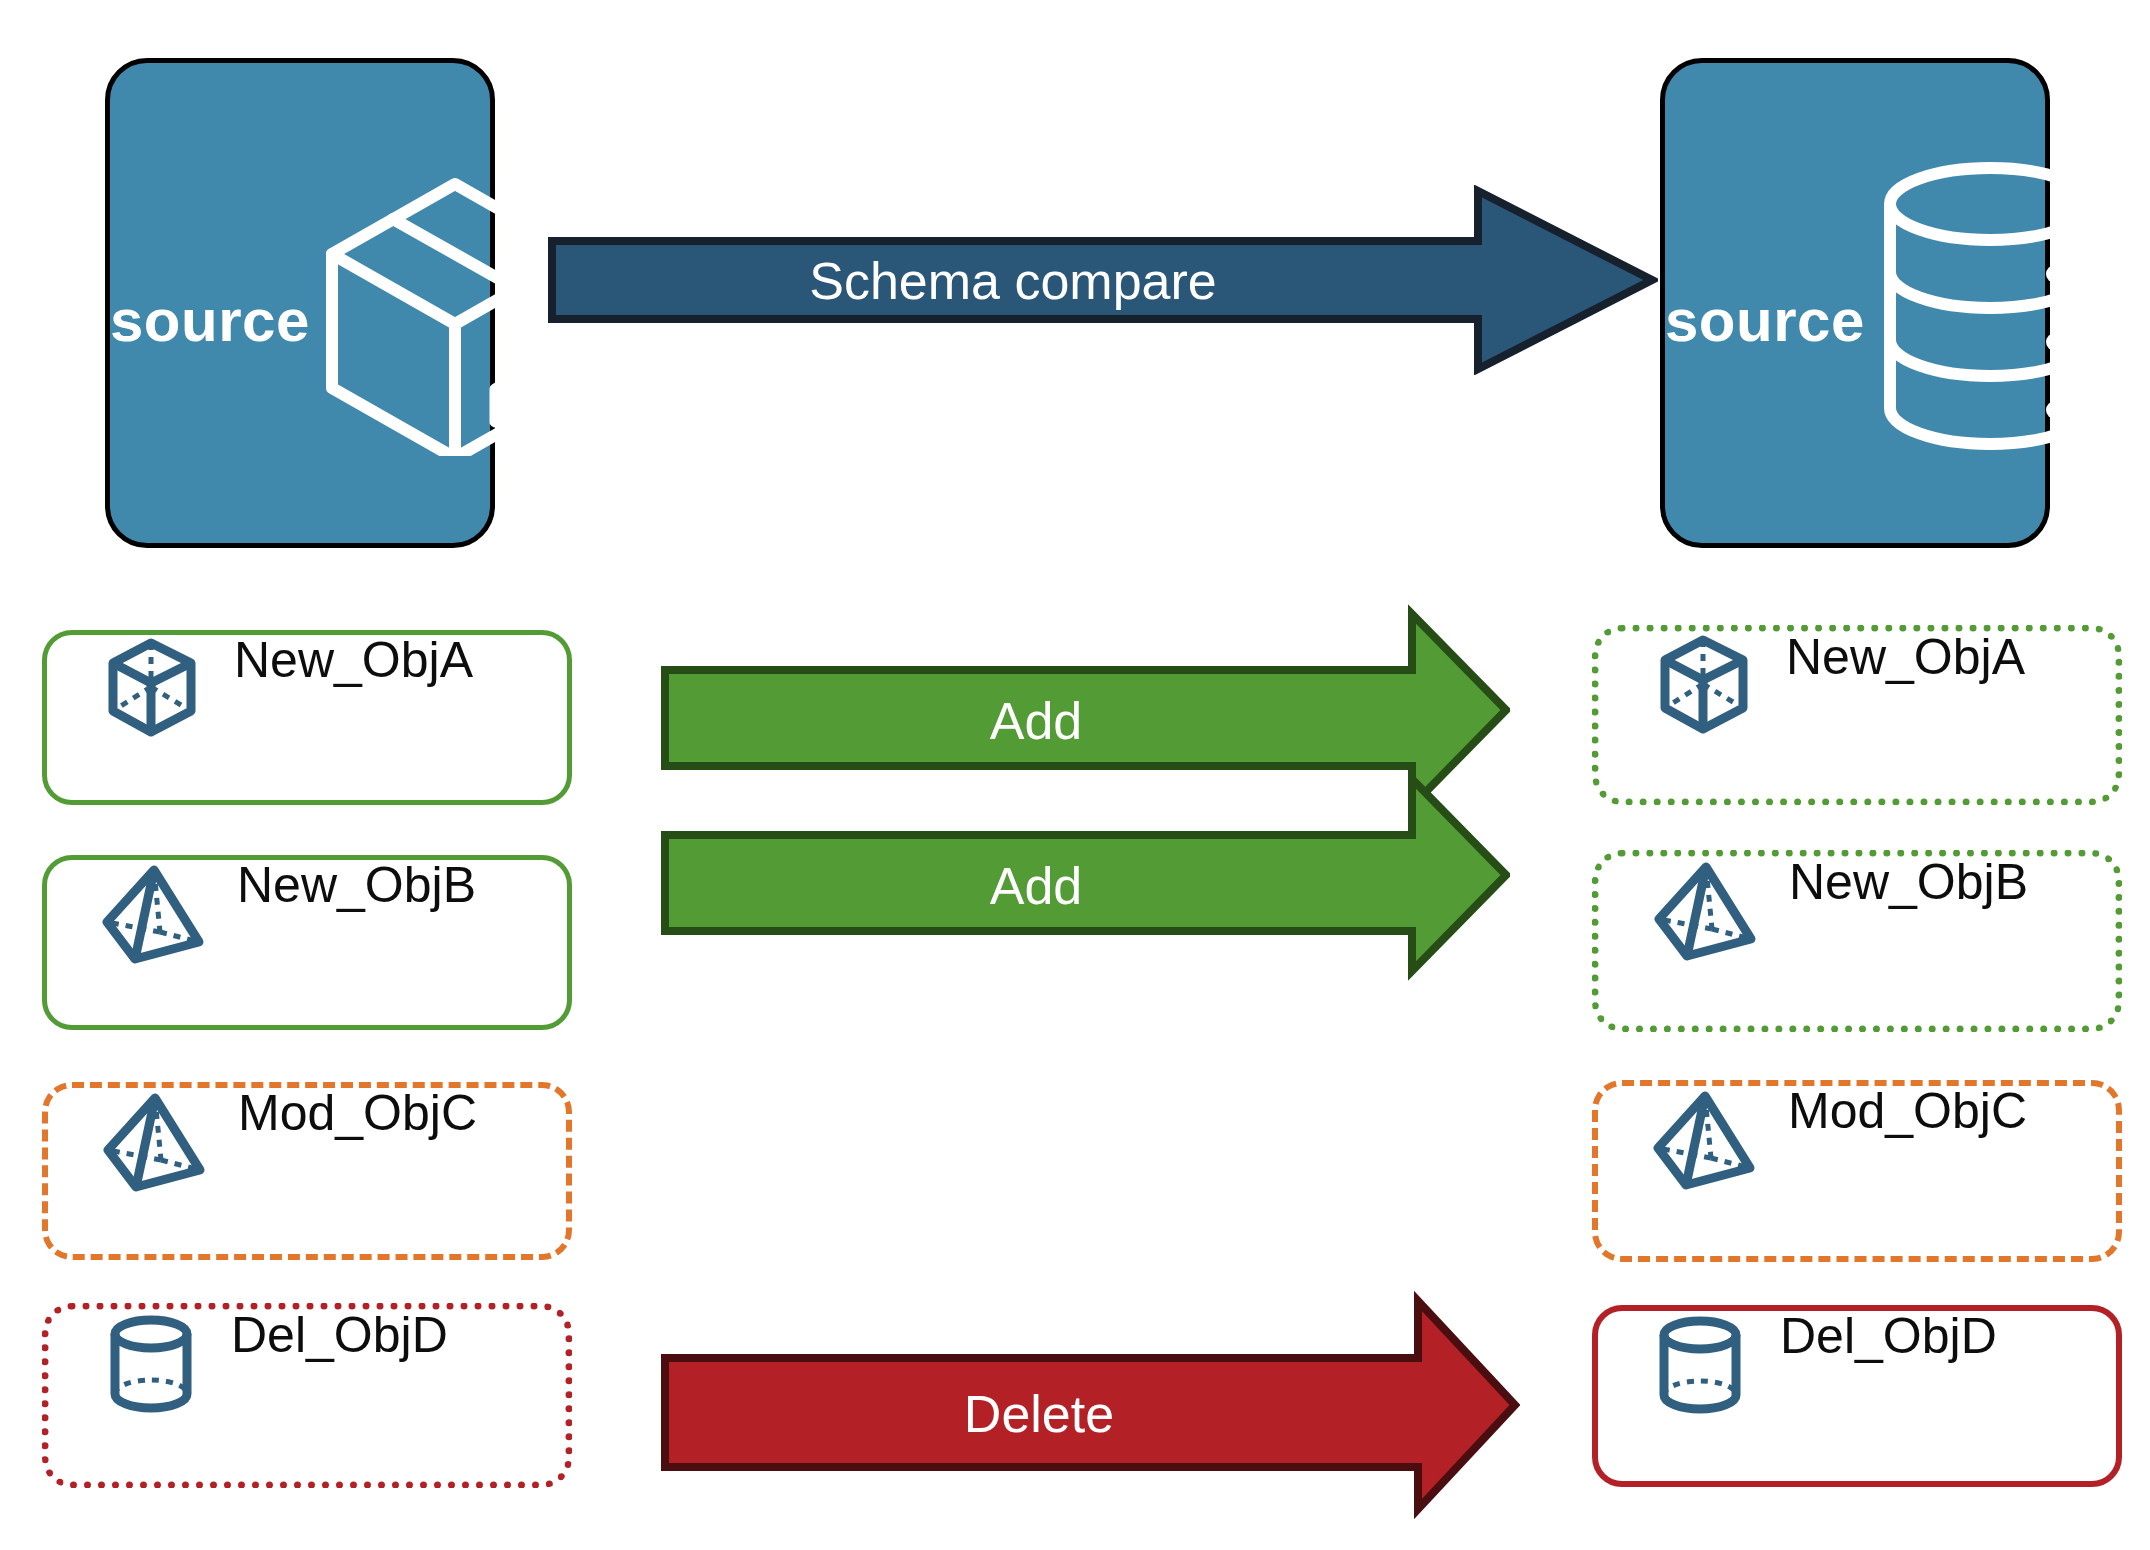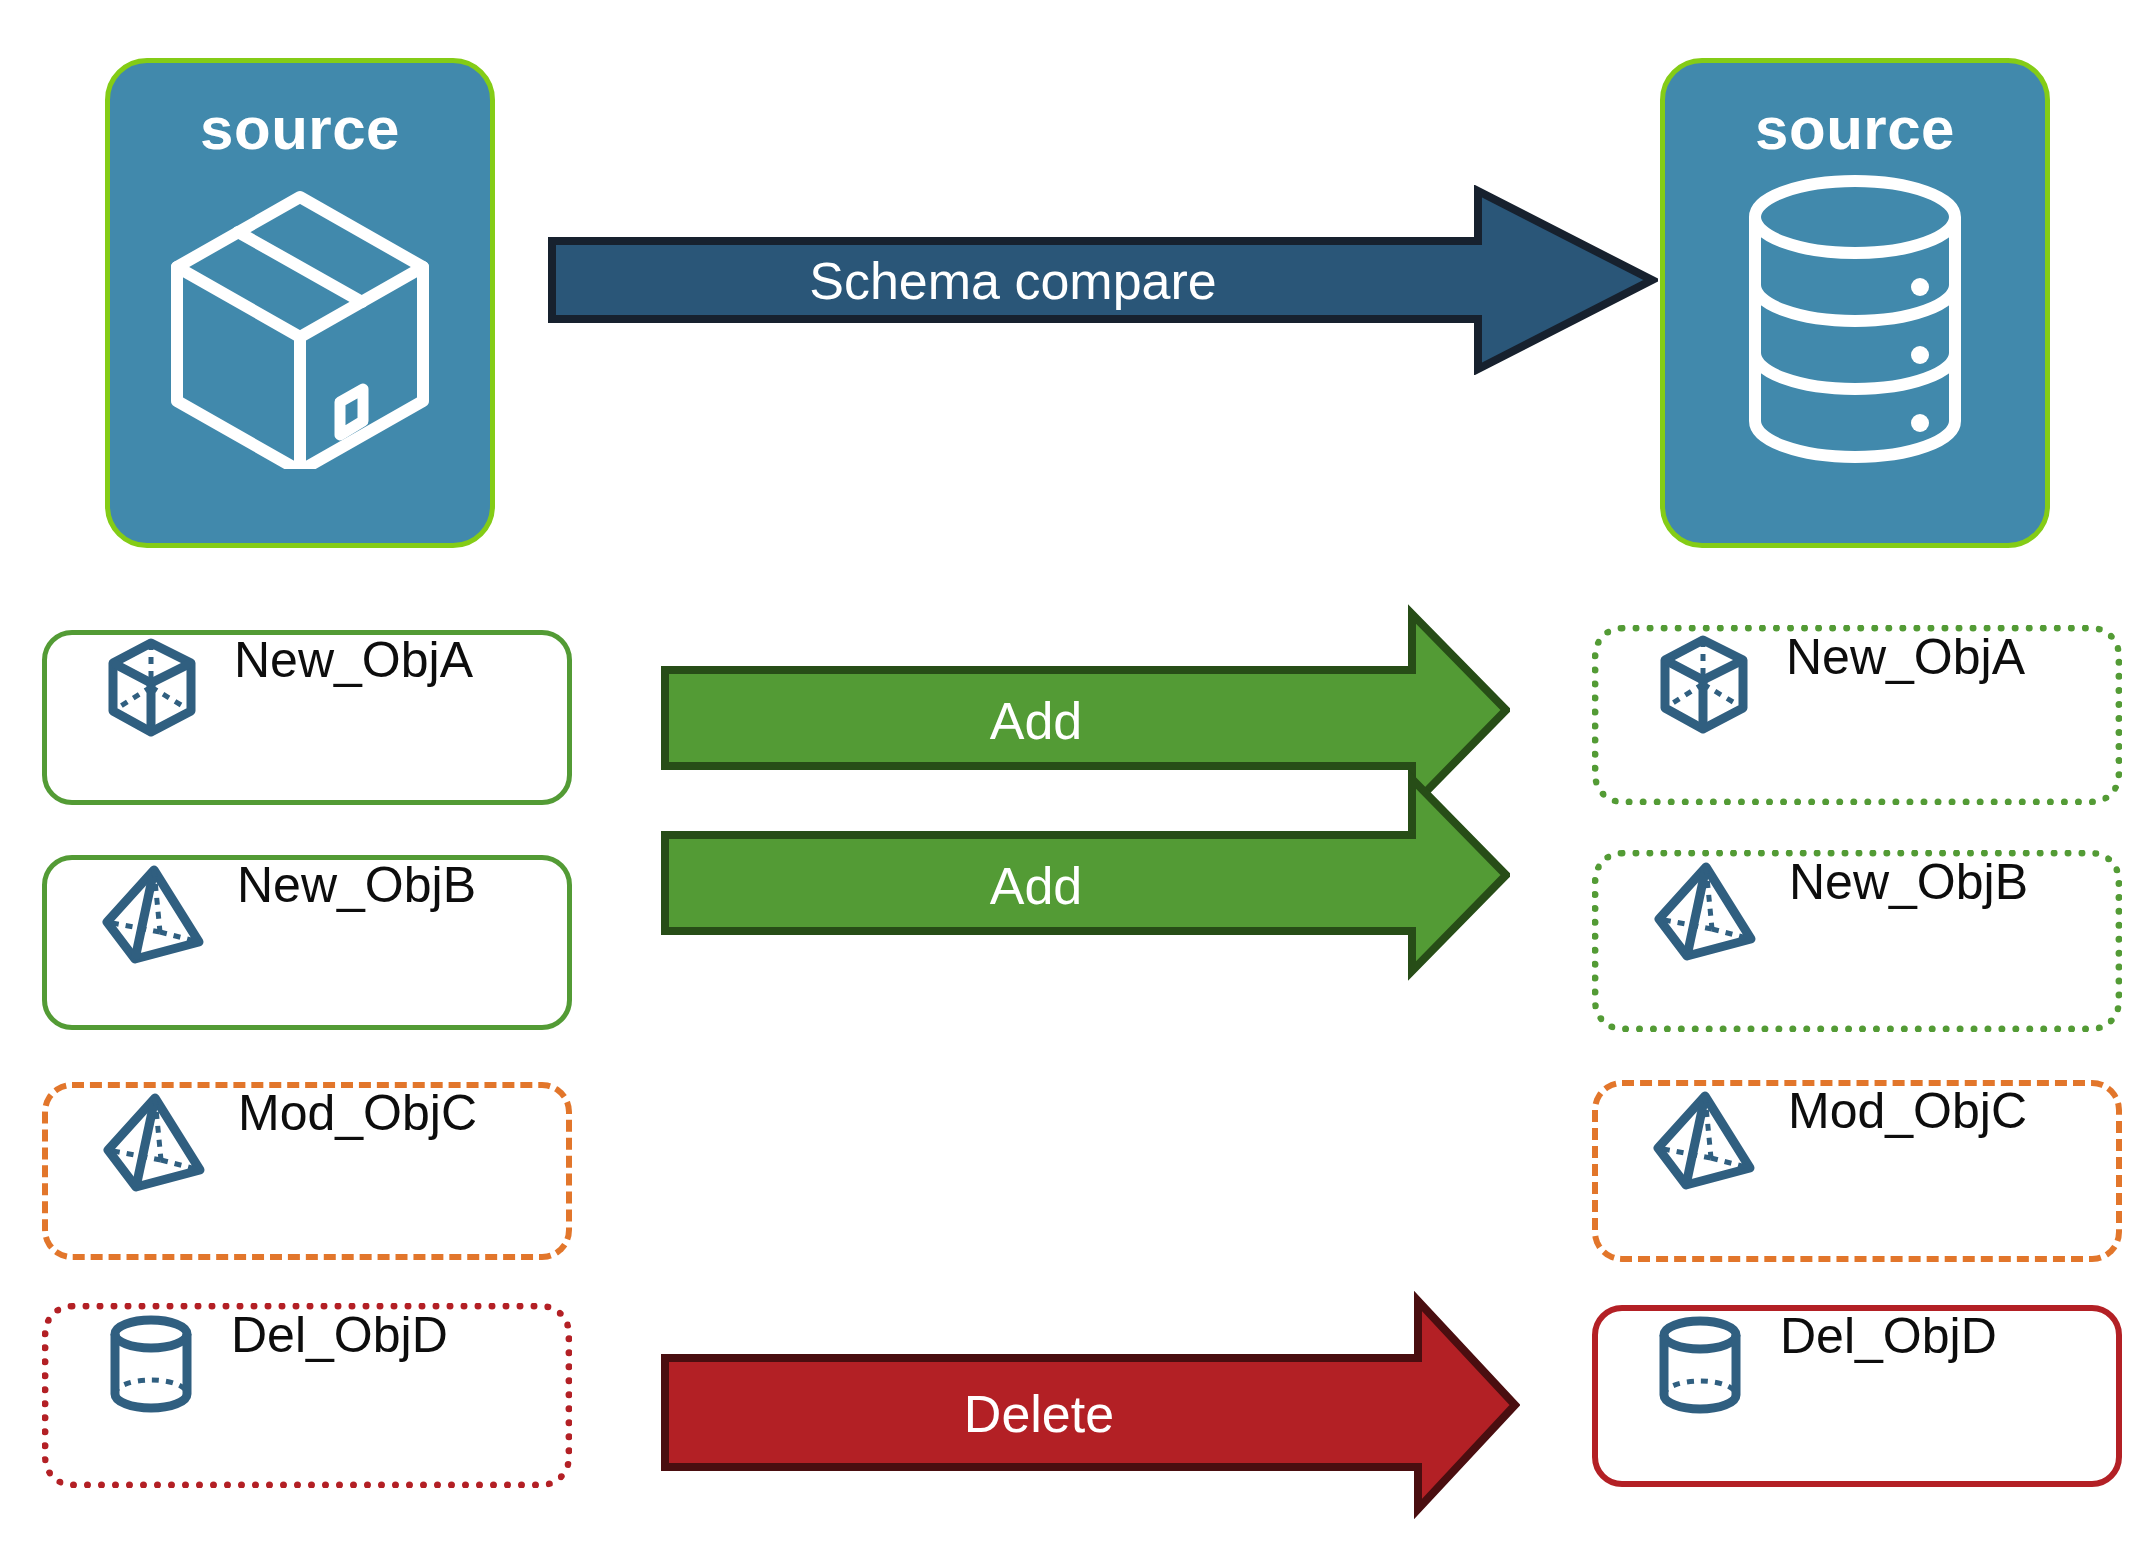--- a/index.html
+++ b/index.html
@@ -16,25 +16,24 @@
     width: 2150px;
     height: 1550px;
     background: #ffffff;
     overflow: hidden;
   }
 
   
   .endpoint {
     position: absolute;
     background: #4189AC;
-    border: 5px solid #84cc16;
+    border: 5px solid #000000;
     border-radius: 42px;
     box-sizing: border-box;
     display: flex;
-    flex-direction: column;
     align-items: center;
   }
   .endpoint-title {
     color: #ffffff;
     font-weight: bold;
     font-size: 60px;
     letter-spacing: 0.5px;
     margin-top: 36px;
     line-height: 1;
   }

